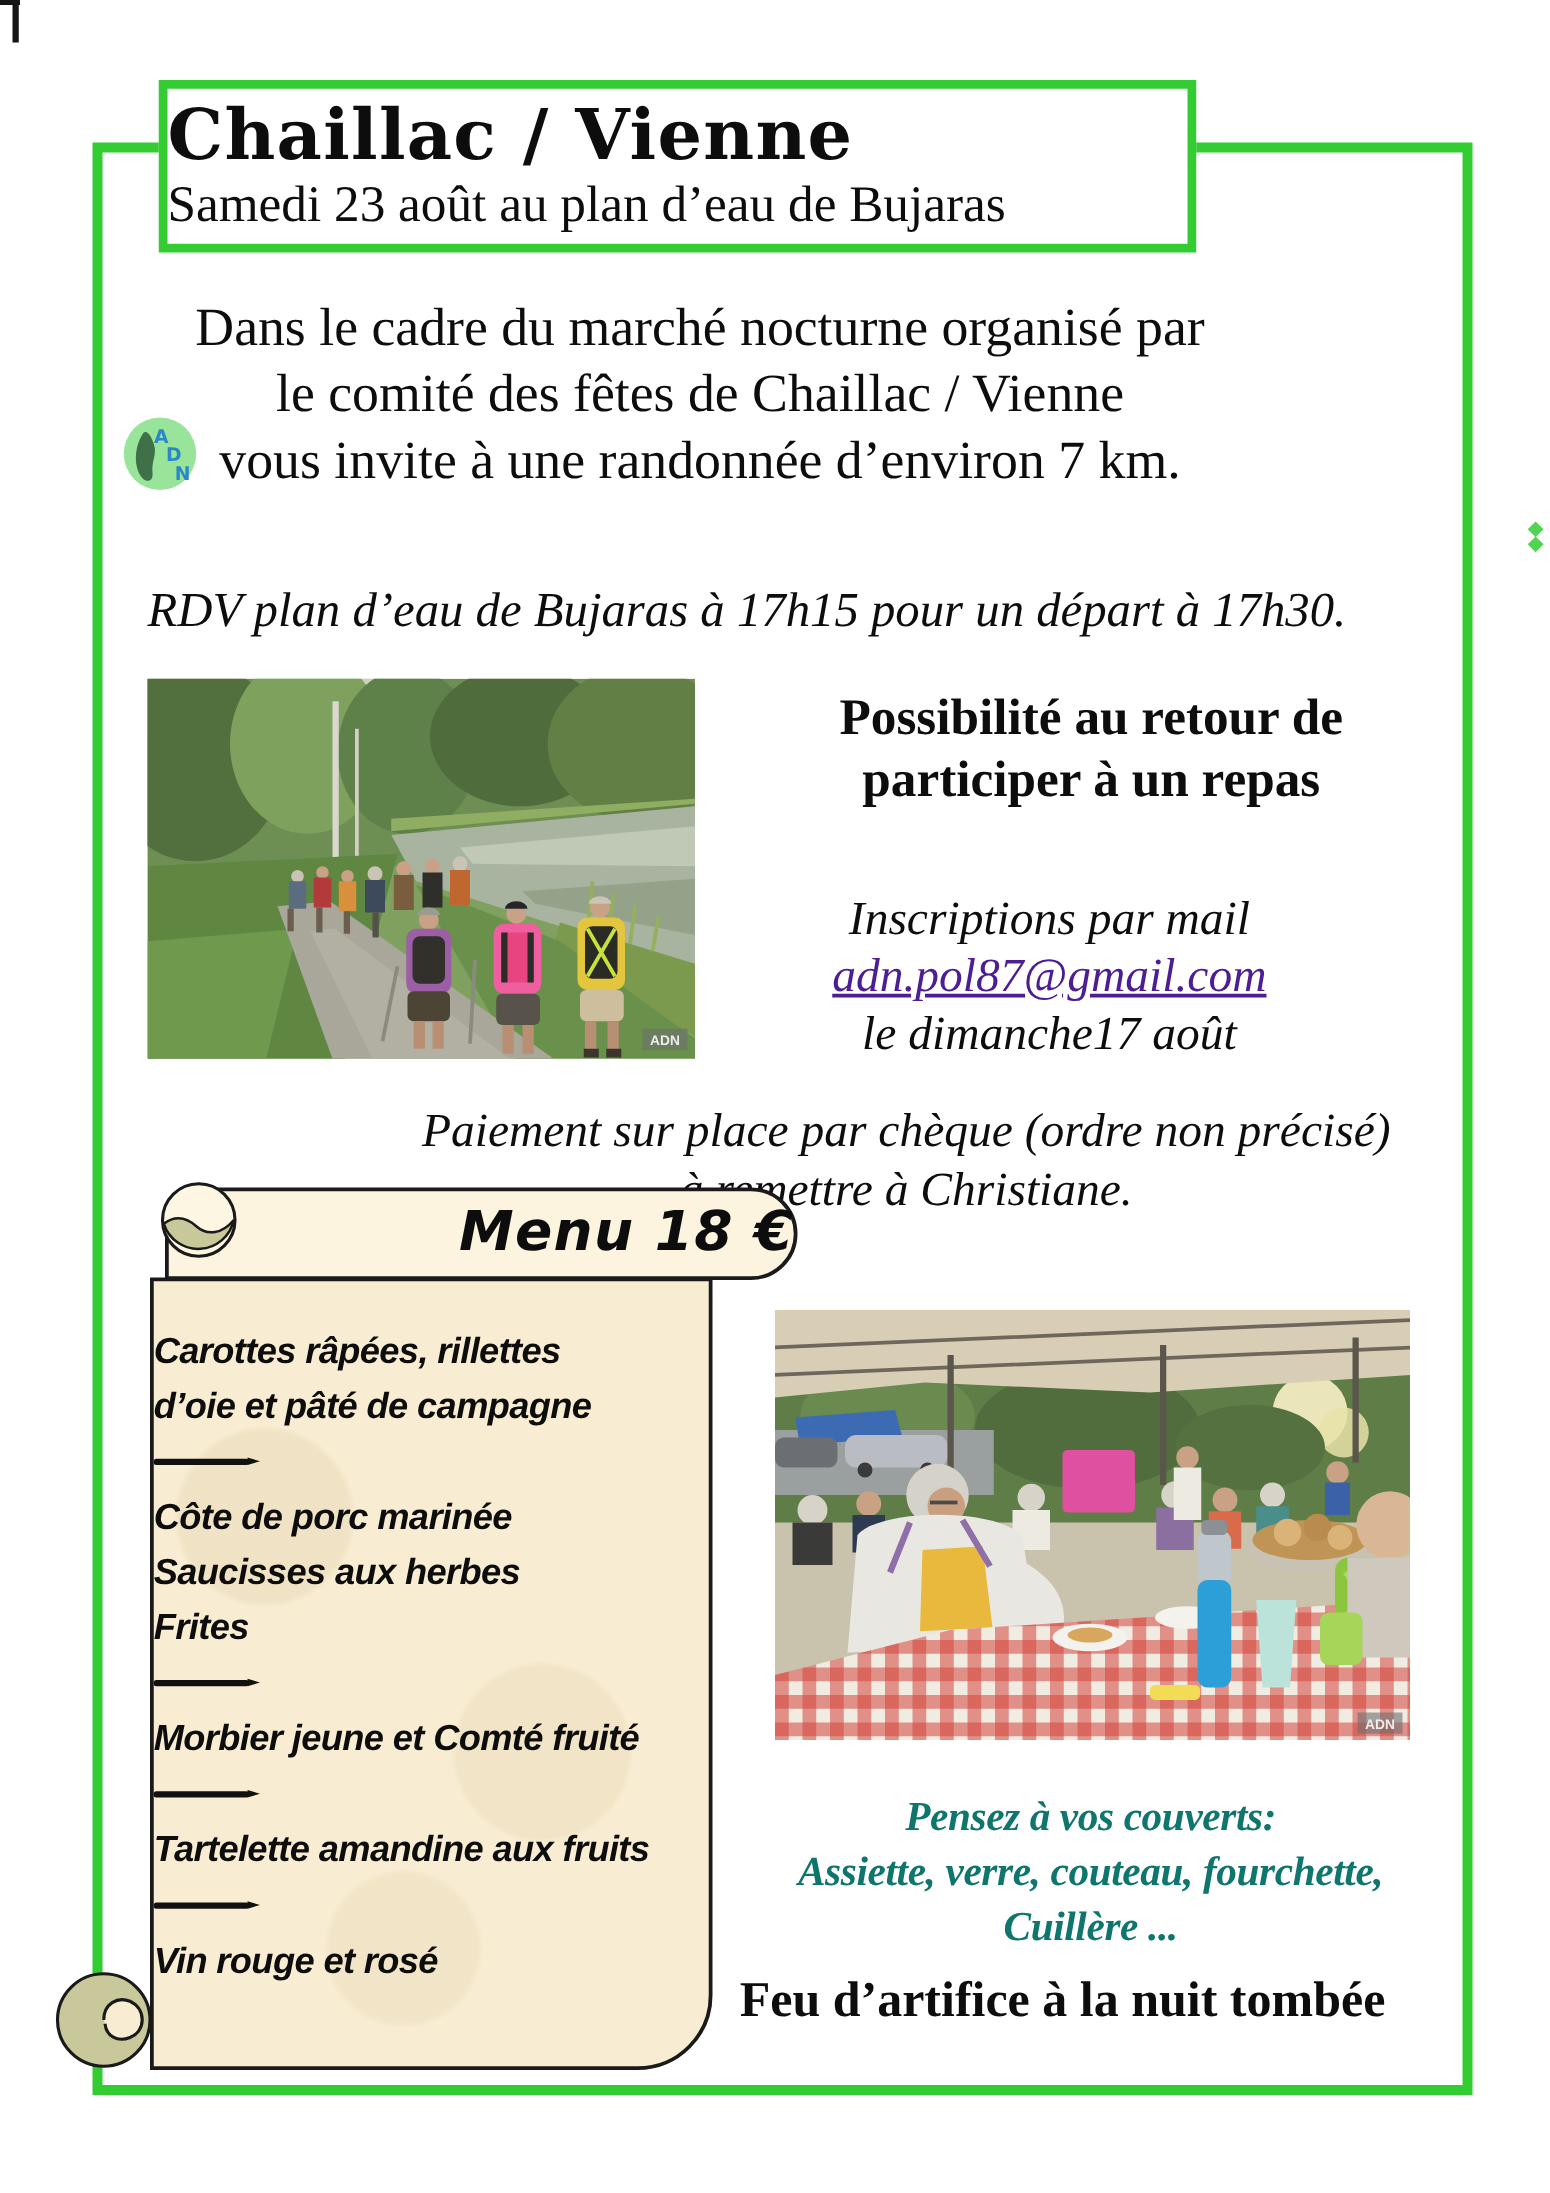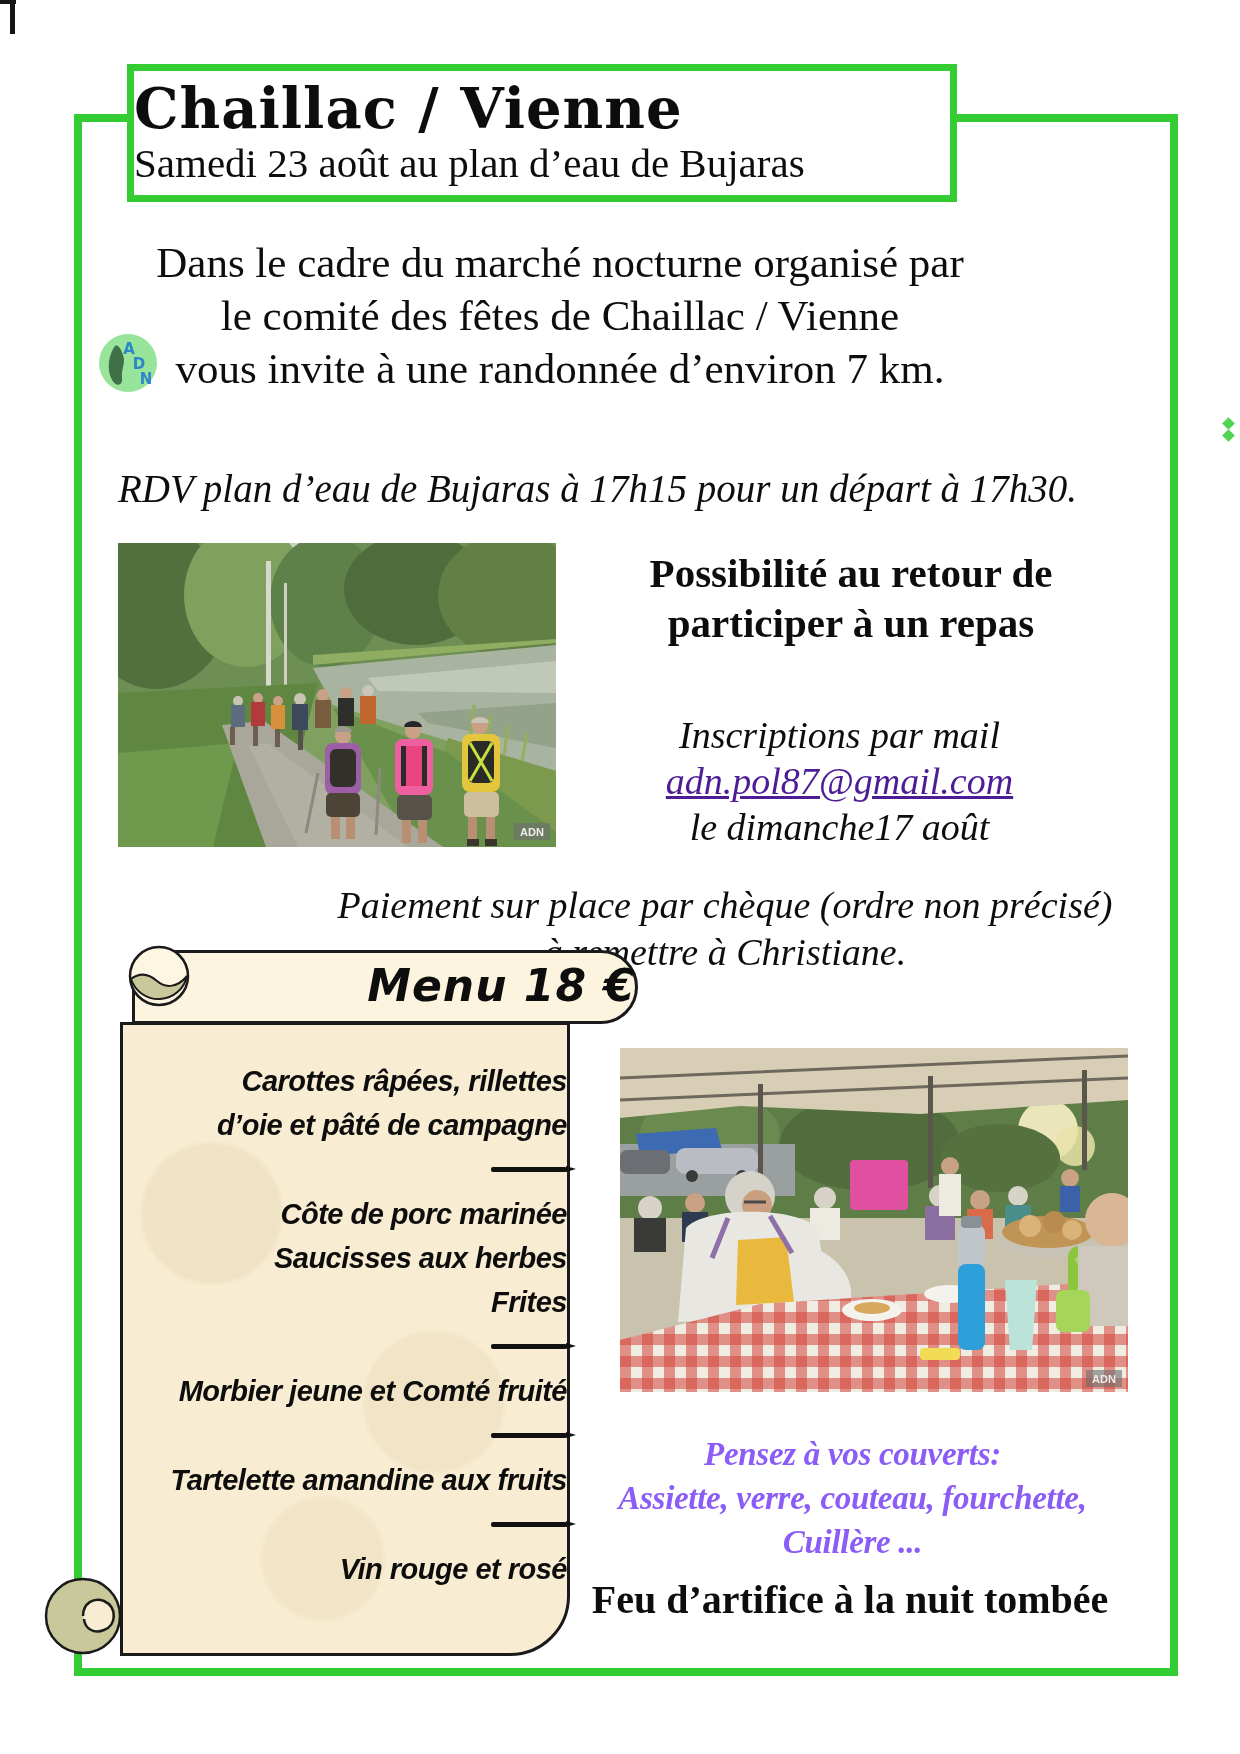--- a/index.html
+++ b/index.html
@@ -28,21 +28,21 @@
 
   .adn-logo{position:absolute;left:98px;top:333px;width:60px;height:60px;z-index:3;}
 
   .rdv{position:absolute;left:105px;top:466px;width:985px;text-align:center;
         font-style:italic;font-size:39px;line-height:46px;z-index:2;}
 
   .hiking-photo{position:absolute;left:118px;top:543px;width:438px;height:304px;z-index:2;}
   .meal-photo{position:absolute;left:620px;top:1048px;width:508px;height:344px;z-index:2;}
   .hiking-photo svg,.meal-photo svg{display:block;width:100%;height:100%;}
 
-  .repas-heading{position:absolute;left:576px;top:548px;width:550px;text-align:center;
+  .repas-heading{position:absolute;left:598px;top:548px;width:550px;text-align:center;
         font-weight:bold;font-size:41px;line-height:50px;z-index:2;}
 
   .inscriptions{position:absolute;left:552px;top:712px;width:575px;text-align:center;
         font-style:italic;font-size:38px;line-height:46px;z-index:2;}
   .email{color:#4c1d95;text-decoration:underline;cursor:pointer;}
 
   .paiement{position:absolute;left:300px;top:882px;width:850px;text-align:center;
         font-style:italic;font-size:38px;line-height:47px;z-index:2;}
 
   
@@ -51,29 +51,29 @@
         display:flex;align-items:center;justify-content:flex-end;}
   .menu-title{font-family:"DejaVu Sans",sans-serif;font-weight:bold;font-style:italic;
         font-size:44px;letter-spacing:1px;padding-bottom:4px;}
   .menu-curl-top{position:absolute;left:126px;top:944px;width:68px;height:68px;z-index:4;}
   .menu-bodybox{position:absolute;left:120px;top:1022px;width:450px;height:634px;
         background:#F8EDD2;
         background-image:radial-gradient(circle at 20% 30%,rgba(205,180,135,.18) 0 12%,transparent 13%),
                          radial-gradient(circle at 70% 60%,rgba(205,180,135,.15) 0 14%,transparent 15%),
                          radial-gradient(circle at 45% 85%,rgba(205,180,135,.14) 0 10%,transparent 11%);
         border:3px solid #1a1a1a;border-radius:0 0 60px 0;box-sizing:border-box;z-index:3;
-        display:flex;flex-direction:column;align-items:flex-end;padding-top:34px;}
+        display:flex;flex-direction:column;align-items:flex-start;padding-top:34px;}
   .m-line{font-family:"Liberation Sans",sans-serif;font-weight:bold;font-style:italic;
         font-size:29px;line-height:44px;letter-spacing:-0.5px;white-space:nowrap;}
   .m-divider{width:76px;height:5px;background:#111;margin:20px 0;border-radius:2px;position:relative;}
   .m-divider:after{content:"";position:absolute;right:-9px;top:-1px;
         border-left:10px solid #111;border-top:3.5px solid transparent;border-bottom:3.5px solid transparent;}
   .menu-curl-bottom{position:absolute;left:42px;top:1572px;width:84px;height:86px;z-index:4;}
 
-  .couverts{position:absolute;left:580px;top:1432px;width:545px;text-align:center;color:#8b5cf6;
+  .couverts{position:absolute;left:600px;top:1432px;width:545px;text-align:center;color:#0f766e;
         font-weight:bold;font-style:italic;font-size:33px;line-height:44px;z-index:2;letter-spacing:-0.3px;}
 
   .fireworks{position:absolute;left:550px;top:1576px;width:600px;text-align:center;
         font-weight:bold;font-size:40px;line-height:48px;z-index:2;}
 </style>
 </head>
 <body>
 
 <div class="page">
 

